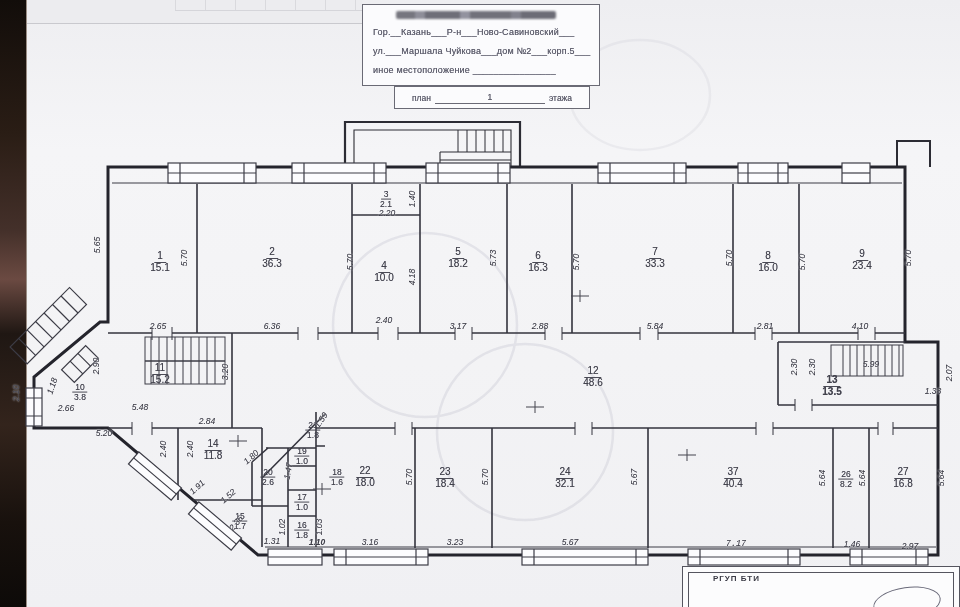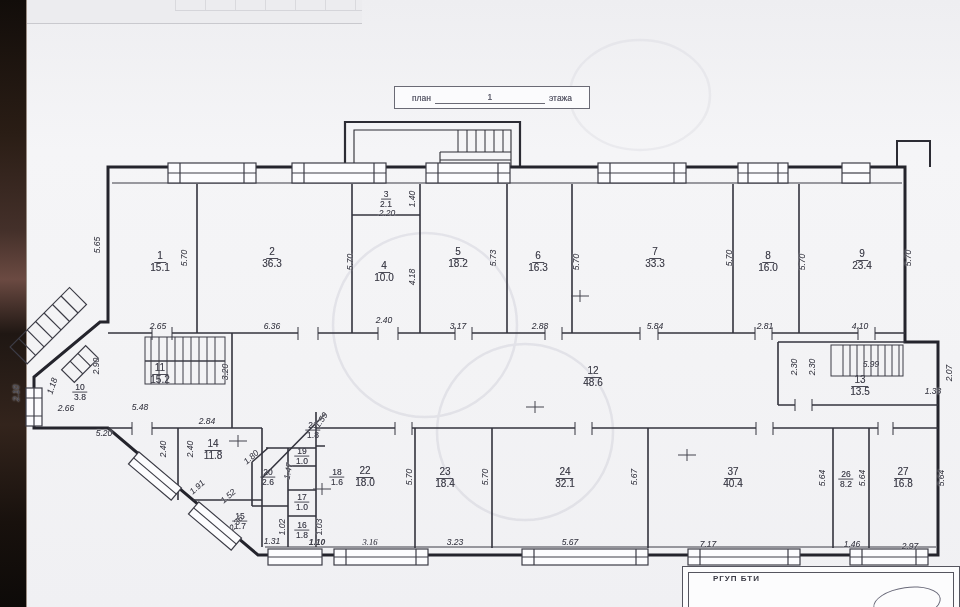--- a/index.html
+++ b/index.html
@@ -236,21 +236,21 @@
         <span class="ra">3.8</span>
       </div>
       <div class="room-label" style="left: 160px; top: 374px;">
         <span class="rn">11</span>
         <span class="ra">15.2</span>
       </div>
       <div class="room-label" style="left: 593px; top: 377px;">
         <span class="rn">12</span>
         <span class="ra">48.6</span>
       </div>
-      <div class="room-label" style="left: 860px; top: 386px;">
+      <div class="room-label" style="left: 832px; top: 386px; font-weight: bold;">
         <span class="rn">13</span>
         <span class="ra">13.5</span>
       </div>
       <div class="room-label" style="left: 213px; top: 450px;">
         <span class="rn">14</span>
         <span class="ra">11.8</span>
       </div>
       <div class="room-label small" style="left: 240px; top: 521px;">
         <span class="rn">15</span>
         <span class="ra">1.7</span>
@@ -335,39 +335,45 @@
       <span class="dim" style="left: 197px; top: 487px; transform: translate(-50%, -50%) rotate(-42deg);">1.91</span>
       <span class="dim" style="left: 228px; top: 496px; transform: translate(-50%, -50%) rotate(-42deg);">1.52</span>
       <span class="dim" style="left: 236px; top: 523px; transform: translate(-50%, -50%) rotate(-50deg);">2.36</span>
       <span class="dim" style="left: 251px; top: 457px; transform: translate(-50%, -50%) rotate(-42deg);">1.80</span>
       <span class="dim" style="left: 288px; top: 471px; transform: translate(-50%, -50%) rotate(-80deg);">1.47</span>
       <span class="dim" style="left: 321px; top: 420px; transform: translate(-50%, -50%) rotate(-55deg);">1.59</span>
       <span class="dim" style="left: 282px; top: 527px; transform: translate(-50%, -50%) rotate(-90deg);">1.02</span>
       <span class="dim" style="left: 319px; top: 527px; transform: translate(-50%, -50%) rotate(-90deg);">1.03</span>
       <span class="dim" style="left: 272px; top: 541px; transform: translate(-50%, -50%) rotate(0deg);">1.31</span>
       <span class="dim" style="left: 317px; top: 542px; transform: translate(-50%, -50%) rotate(0deg); font-weight: bold;">1.10</span>
-      <span class="dim" style="left: 370px; top: 542px; transform: translate(-50%, -50%) rotate(0deg); font-family: Liberation Serif, serif;">3.16</span>
+      <span class="dim" style="left: 370px; top: 542px; transform: translate(-50%, -50%) rotate(0deg);">3.16</span>
       <span class="dim" style="left: 455px; top: 542px; transform: translate(-50%, -50%) rotate(0deg);">3.23</span>
       <span class="dim" style="left: 570px; top: 542px; transform: translate(-50%, -50%) rotate(0deg);">5.67</span>
-      <span class="dim" style="left: 708px; top: 544px; transform: translate(-50%, -50%) rotate(0deg);">7.17</span>
+      <span class="dim" style="left: 736px; top: 544px; transform: translate(-50%, -50%) rotate(0deg); font-family: Liberation Mono, monospace;">7.17</span>
       <span class="dim" style="left: 852px; top: 544px; transform: translate(-50%, -50%) rotate(0deg); text-align: right;">1.46</span>
       <span class="dim" style="left: 910px; top: 546px; transform: translate(-50%, -50%) rotate(0deg);">2.97</span>
       <span class="dim" style="left: 409px; top: 477px; transform: translate(-50%, -50%) rotate(-90deg);">5.70</span>
       <span class="dim" style="left: 485px; top: 477px; transform: translate(-50%, -50%) rotate(-90deg);">5.70</span>
       <span class="dim" style="left: 634px; top: 477px; transform: translate(-50%, -50%) rotate(-90deg);">5.67</span>
       <span class="dim" style="left: 822px; top: 478px; transform: translate(-50%, -50%) rotate(-90deg);">5.64</span>
       <span class="dim" style="left: 862px; top: 478px; transform: translate(-50%, -50%) rotate(-90deg);">5.64</span>
       <span class="dim" style="left: 941px; top: 478px; transform: translate(-50%, -50%) rotate(-90deg);">5.64</span>
       <span class="dim" style="left: 871px; top: 352px; transform: translate(-50%, -50%) rotate(0deg); margin-top: 12px;">5.99</span>
       <span class="dim" style="left: 794px; top: 367px; transform: translate(-50%, -50%) rotate(-90deg);">2.30</span>
       <span class="dim" style="left: 812px; top: 367px; transform: translate(-50%, -50%) rotate(-90deg);">2.30</span>
       <span class="dim" style="left: 949px; top: 373px; transform: translate(-50%, -50%) rotate(-90deg);">2.07</span>
       <span class="dim" style="left: 933px; top: 391px; transform: translate(-50%, -50%) rotate(0deg);">1.38</span>
     </div>
 
+  <div class="title-block">
+    <div class="smudge"></div>
+    <div class="tb-line" style="top:22px">Гор.__Казань___Р-н___Ново-Савиновский___</div>
+    <div class="tb-line" style="top:41px">ул.___Маршала Чуйкова___дом №2___корп.5___</div>
+    <div class="tb-line" style="top:60px">иное местоположение ________________</div>
+  </div>
   <div class="plan-box">
     <span>план</span>
     <span class="uline">1</span>
     <span>этажа</span>
   </div>
 
   <div class="stamp-box">
     <div class="stamp-inner"></div>
     <div class="stamp-text">РГУП БТИ</div>
     <div class="stamp-scribble"></div>

